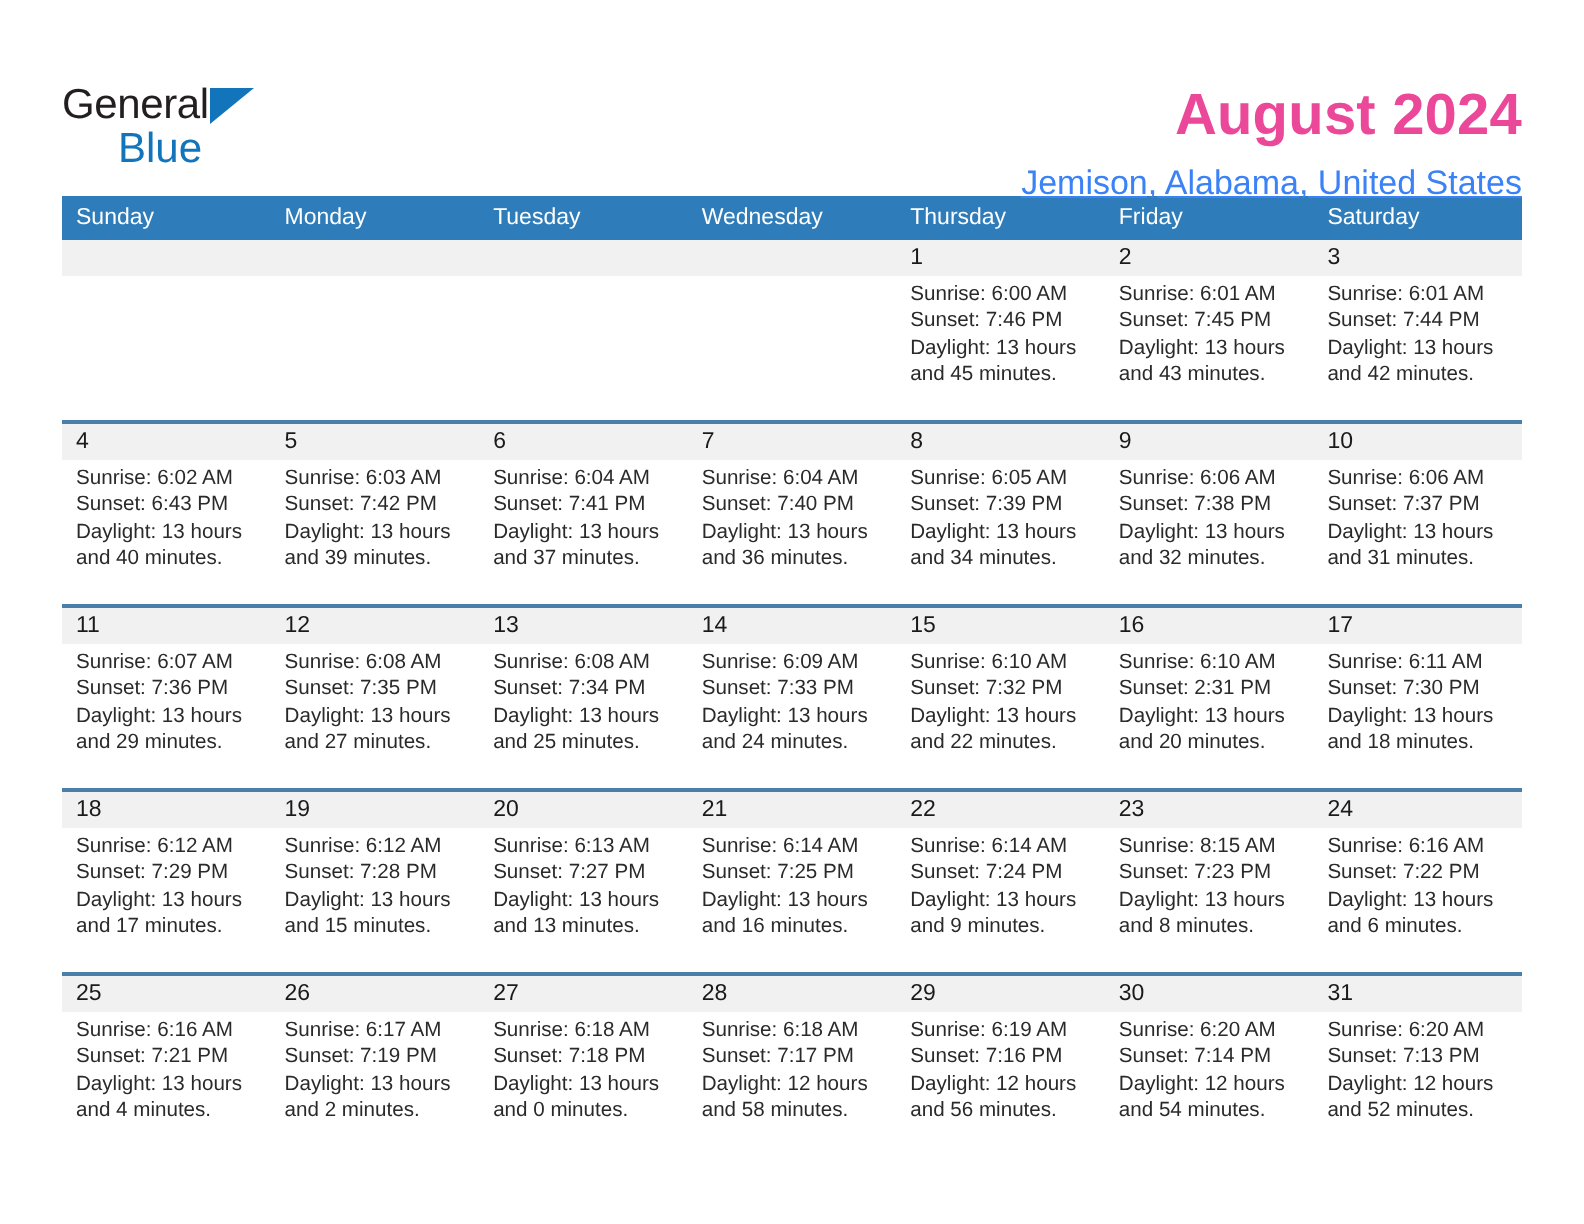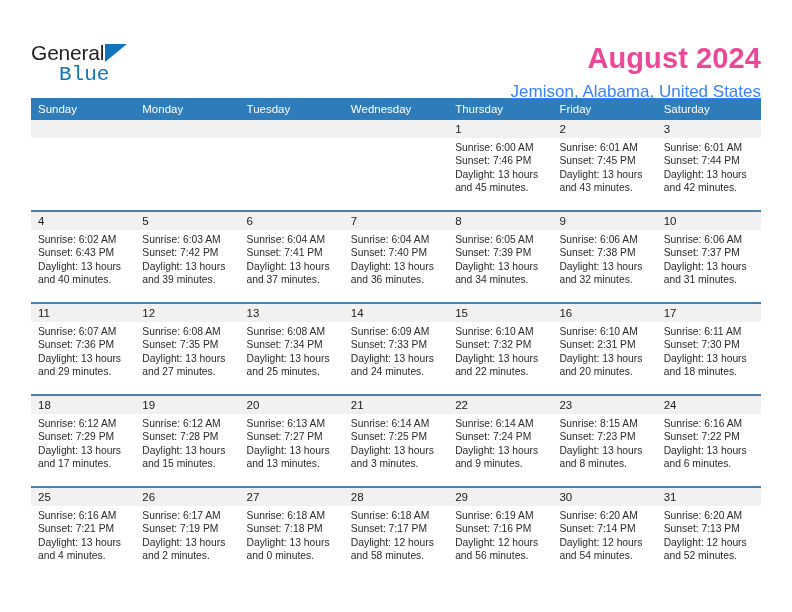--- a/index.html
+++ b/index.html
@@ -58,21 +58,20 @@
     border-bottom: 18px solid transparent;
   }
   .logo-row2 {
     margin-top: -2px;
     padding-left: 28px;
   }
   .logo-blue {
     font-size: 21px;
     color: #1275bc;
     line-height: 22px;
-    font-family: Liberation Mono, monospace;
   }
 
   .title-block {
     text-align: right;
   }
   .cal-title {
     font-size: 29px;
     font-weight: bold;
     color: #ec4899;
     line-height: 32px;
@@ -431,21 +430,21 @@
               </div>
             </div>
           </td>
           <td>
             <div class="cell">
               <div class="daynum-band">21</div>
               <div class="details">
                 <div>Sunrise: 6:14 AM</div>
                 <div>Sunset: 7:25 PM</div>
                 <div>Daylight: 13 hours</div>
-                <div>and 3 minutes.</div>
+                <div>and 16 minutes.</div>
               </div>
             </div>
           </td>
           <td>
             <div class="cell">
               <div class="daynum-band">22</div>
               <div class="details">
                 <div>Sunrise: 6:14 AM</div>
                 <div>Sunset: 7:24 PM</div>
                 <div>Daylight: 13 hours</div>

